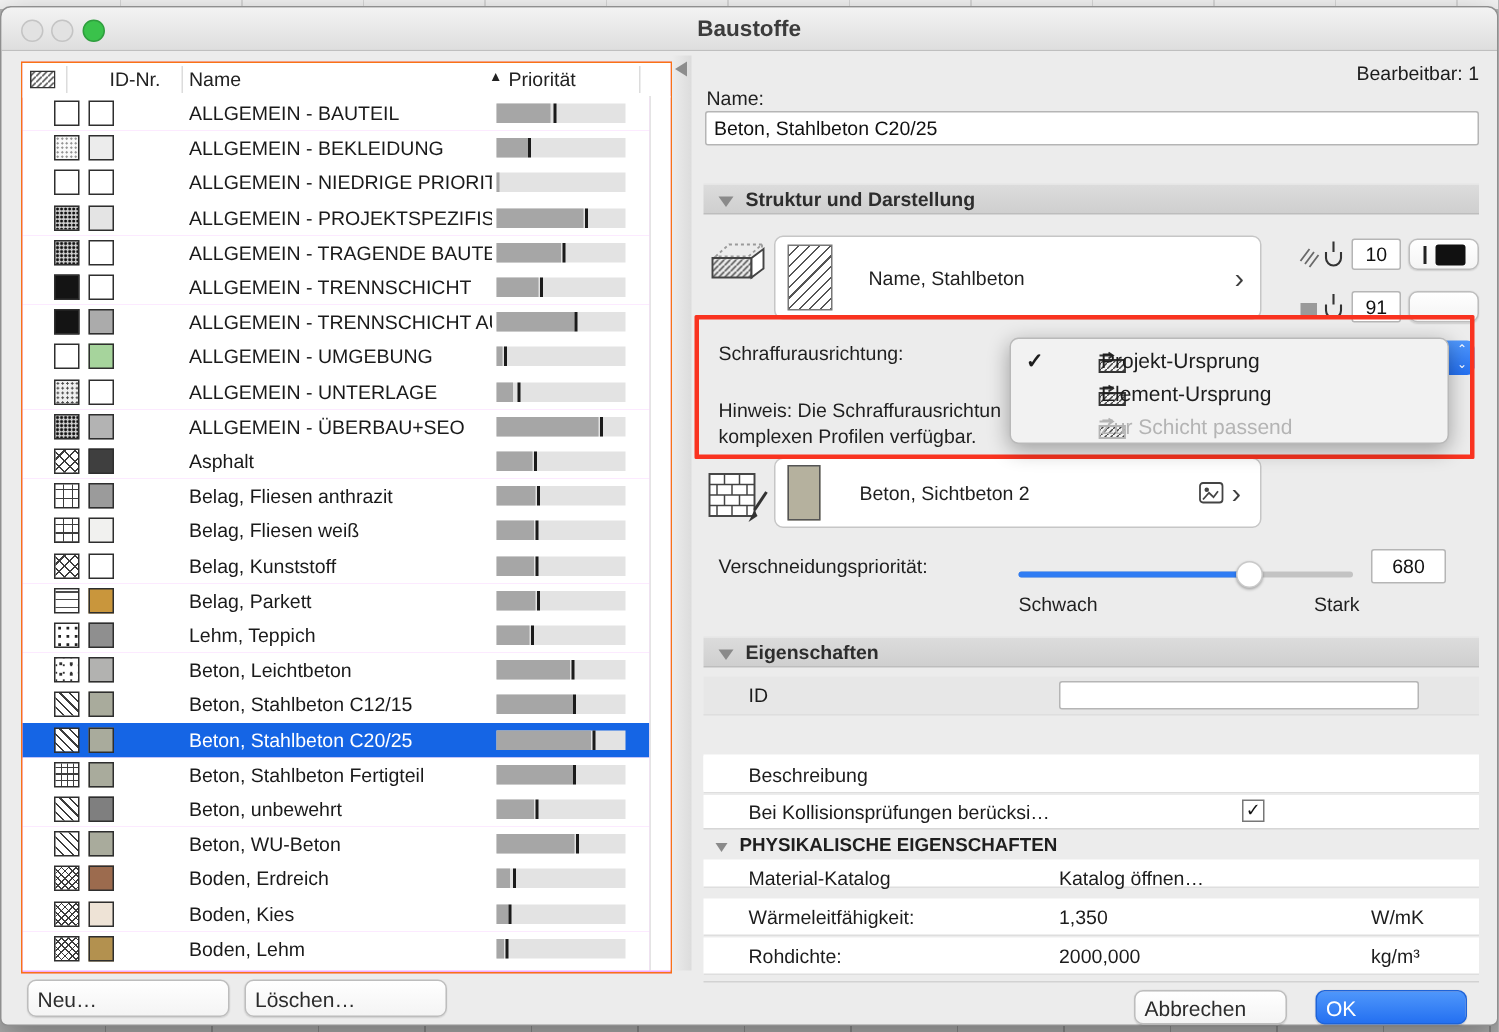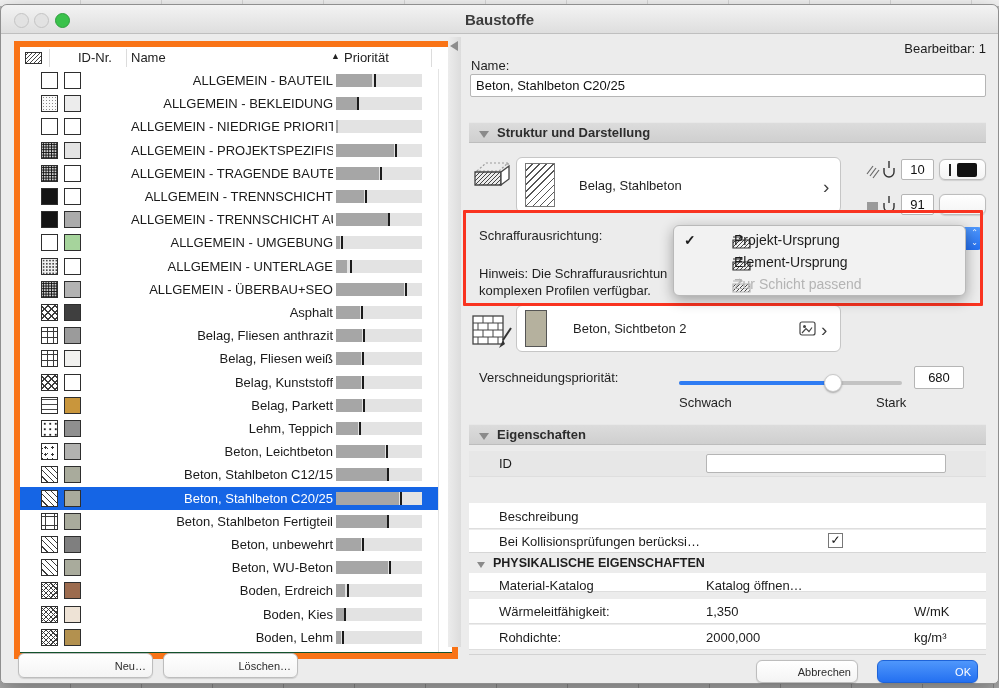--- a/index.html
+++ b/index.html
@@ -11,24 +11,24 @@
   .dialog{left:0;top:4px;width:997px;height:678px;background:#ececec;border:1px solid #8f8f8f;
           border-radius:7px 7px 5px 5px;box-shadow:0 8px 24px rgba(0,0,0,.35);}
   .titlebar{left:0;top:0;width:100%;height:28px;background:linear-gradient(#f3f3f3,#dedede);
             border-bottom:1px solid #bfbfbf;border-radius:7px 7px 0 0;}
   .tl{width:13px;height:13px;border-radius:50%;top:8px;}
   .tl1,.tl2{background:#e2e2e2;border:1px solid #c4c4c4;}
   .tl3{background:#3ac24b;border:1px solid #2f9e3e;}
   .wtitle{left:0;right:0;top:6px;text-align:center;font-size:15px;font-weight:600;color:#3c3c3c;}
 
   
-  .listbox{left:13px;top:36px;width:432px;height:606px;background:#14532d;border:6px solid #f97316;}
+  .listbox{left:13px;top:36px;width:432px;height:606px;background:#f0abfc;border:1px solid #f97316;}
   .lheader{left:0;top:0;width:100%;height:22px;border-bottom:1px solid #c6c6c6;background:#fff;font-size:13px;color:#222;}
   .hdiv{top:2px;width:1px;height:18px;background:#dcdcdc;}
-  .rowsview{left:0;top:22px;width:418px;height:583px;overflow:hidden;text-align:right;}
+  .rowsview{left:0;top:22px;width:418px;height:583px;overflow:hidden;}
   .gutter{right:0;top:22px;width:13px;height:583px;background:#fff;border-left:1px solid #e4e4e4;}
   .mrow{position:absolute;left:0;width:418px;height:23.2px;background:#fff;}
   .mrow.sel{background:#1565e5;color:#fff;}
   .mname{position:absolute;left:111px;top:0;width:202px;height:23.2px;line-height:23.2px;font-size:13px;
          color:#1a1a1a;white-space:nowrap;overflow:hidden;}
   .mrow.sel .mname{color:#fff;}
   .sw{position:absolute;top:3px;width:17px;height:17px;border:1px solid #2e2e2e;box-sizing:border-box;background:#fff;}
   .sw1{left:21px;} .sw2{left:44px;}
   .pbar{position:absolute;left:316px;top:5px;width:86px;height:13px;background:#e3e3e3;}
   .pfill{position:absolute;left:0;top:0;height:13px;background:#a6a6a6;}
@@ -43,21 +43,21 @@
   .f-cross{background:repeating-linear-gradient(45deg,rgba(0,0,0,0) 0 4px,#3c3c3c 4px 5px),repeating-linear-gradient(135deg,#fff 0 4px,#3c3c3c 4px 5px);}
   .f-cross-dense{background:repeating-linear-gradient(45deg,rgba(0,0,0,0) 0 2.6px,#3c3c3c 2.6px 3.4px),repeating-linear-gradient(135deg,#fff 0 2.6px,#3c3c3c 2.6px 3.4px);}
   .f-grid{background:repeating-linear-gradient(0deg,rgba(0,0,0,0) 0 5px,#3c3c3c 5px 6px),repeating-linear-gradient(90deg,#fff 0 5px,#3c3c3c 5px 6px);}
   .f-grid-fine{background:repeating-linear-gradient(0deg,rgba(0,0,0,0) 0 3.4px,#3c3c3c 3.4px 4.2px),repeating-linear-gradient(90deg,#fff 0 3.4px,#3c3c3c 3.4px 4.2px);}
   .f-diag{background:repeating-linear-gradient(45deg,#fff 0 3.4px,#3c3c3c 3.4px 4.4px);}
   .f-wave{background:repeating-linear-gradient(0deg,#fff 0 2.6px,#4a4a4a 2.6px 3.6px,#fff 3.6px 5.2px);}
   .f-dots-sparse{background-color:#fff;background-image:radial-gradient(#222 1.1px,transparent 1.2px);background-size:5.5px 5.5px;}
   .f-scatter{background-color:#fff;background-image:radial-gradient(#333 1px,transparent 1.1px),radial-gradient(#333 .8px,transparent .9px);background-size:7px 7px,5px 5px;background-position:0 0,3px 2px;}
 
   .btn{box-sizing:border-box;background:linear-gradient(#fff,#f4f4f4);border:1px solid #bdbdbd;border-radius:6px;
-       font-size:11px;color:#2c2c2c;text-align:right;box-shadow:0 .5px 1px rgba(0,0,0,.12);}
+       font-size:14px;color:#2c2c2c;text-align:left;box-shadow:0 .5px 1px rgba(0,0,0,.12);}
   .btn-blue{background:linear-gradient(#4f97fb,#2470f1);border:1px solid #1e63d8;color:#fff;}
 
   .label{font-size:13px;color:#1f1f1f;}
   .input{box-sizing:border-box;background:#fff;border:1px solid #b5b5b5;border-radius:2px;font-size:13px;color:#111;
          font-family:"Liberation Sans",sans-serif;padding:0 5px;}
   .sechdr{box-sizing:border-box;background:linear-gradient(#dcdcdc,#cfcfcf);border-top:1px solid #e8e8e8;border-bottom:1px solid #bdbdbd;
           height:21px;line-height:20px;font-size:13px;font-weight:700;color:#2d2d2d;padding-left:10px;}
   .tri{display:inline-block;width:0;height:0;border-left:5px solid transparent;border-right:5px solid transparent;
        border-top:7px solid #8a8a8a;margin-right:8px;vertical-align:-1px;}
   .whitebox{box-sizing:border-box;background:#fff;border:1px solid #c6c6c6;border-radius:6px;}
@@ -356,21 +356,21 @@
     <div class="abs sechdr" style="left:468px;top:117px;width:517px"><span class="tri"></span><span>Struktur und Darstellung</span></div>
 
     <svg class="abs" style="left:470px;top:152px" width="40" height="36">
       <polygon points="6,14 15,6 37,6 28,14" fill="none" stroke="#9a9a9a" stroke-width="1.2" stroke-dasharray="2,2"></polygon>
       <line x1="37" y1="6" x2="37" y2="16" stroke="#9a9a9a" stroke-width="1.2" stroke-dasharray="2,2"></line>
       <polygon points="4,15 30,15 30,28 4,28" fill="url(#hp)" stroke="#444" stroke-width="1.3"></polygon>
       <polygon points="30,15 38,9 38,22 30,28" fill="#fff" stroke="#444" stroke-width="1.3"></polygon>
     </svg>
     <div class="abs whitebox" style="left:515px;top:152px;width:325px;height:56px">
       <div class="abs f-cutswatch" style="left:8px;top:5px;width:30px;height:44px;border:1px solid #777;box-sizing:border-box;background:repeating-linear-gradient(135deg,#fff 0 4px,#555 4px 5px)"></div>
-      <span class="abs label" style="left:62px;top:20px">Belag, Stahlbeton</span>
+      <span class="abs label" style="left:62px;top:20px">Name, Stahlbeton</span>
       <span class="abs chev" style="left:306px;top:19px">›</span>
     </div>
 
     <svg class="abs" style="left:864px;top:155px" width="32" height="20">
       <path d="M2,14 L8,6 M5,16 L11,8 M8,18 L14,10" stroke="#6a6a6a" stroke-width="1.2"></path>
       <line x1="24" y1="1" x2="24" y2="8" stroke="#333" stroke-width="1.4"></line>
       <path d="M19,8 v4 a5,5 0 0 0 10,0 v-4" fill="none" stroke="#333" stroke-width="1.4"></path>
     </svg>
     <input class="abs input" style="left: 900px; top: 154px; width: 33px; height: 21px; text-align: center;" value="10">
     <div class="abs btn" style="left:938px;top:154px;width:47px;height:21px">

